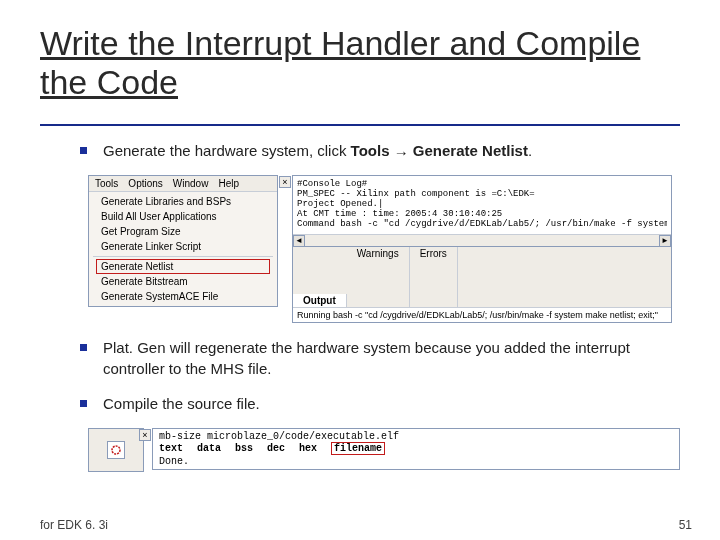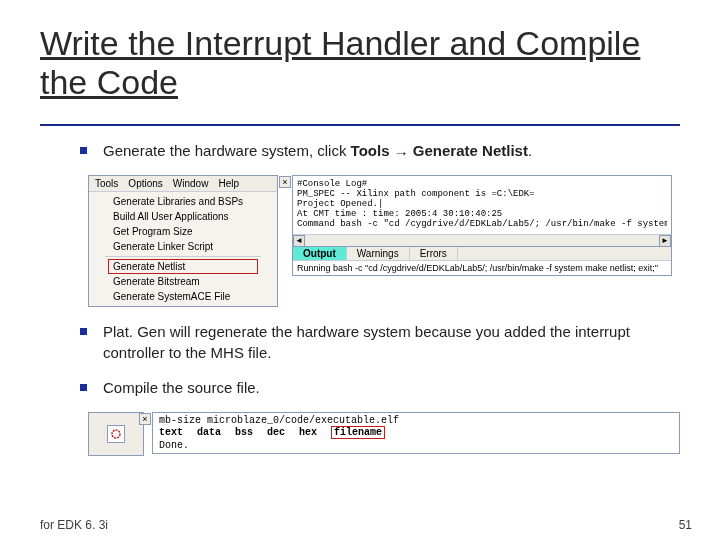--- a/index.html
+++ b/index.html
@@ -61,21 +61,21 @@
     width: 190px;
   }
   .menubar {
     display: flex;
     gap: 10px;
     padding: 2px 6px;
     border-bottom: 1px solid #c7cdd7;
     background: #efece6;
   }
   .menubar span { cursor: default; }
-  .menu-items { padding: 2px 16px; }
+  .menu-items { padding: 2px 4px; }
   .menu-item {
     padding: 2px 8px;
     white-space: nowrap;
   }
   .menu-sep { border-top: 1px solid #c7cdd7; margin: 2px 0; }
   .menu-item.hl { border: 1px solid #c21b1b; margin: 0 3px; padding: 1px 4px; }
 
   .console-panel {
     border: 1px solid #8a9bb8;
     background: #fff;
@@ -110,21 +110,21 @@
     font-family: Tahoma, Arial, sans-serif;
     font-size: 10px;
     border-top: 1px solid #8a9bb8;
     background:#efece6;
   }
   .console-tabs .tab {
     padding: 1px 10px;
     border-right: 1px solid #c7cdd7;
     position:relative;
   }
-  .console-tabs .tab.active { background:#5eead4; font-weight:bold; }
+  .console-tabs .tab.active { background:#ffffff; font-weight:bold;margin-top:47px; }
   .console-foot { font-size:9px; font-family:Tahoma,Arial; padding:2px 4px; border-top:1px solid #c7cdd7;}
 
   
   .shot2 {
     margin: 6px 0 0 48px;
     display: flex;
     gap: 8px;
     align-items: flex-start;
   }
   .toolbar2 {

